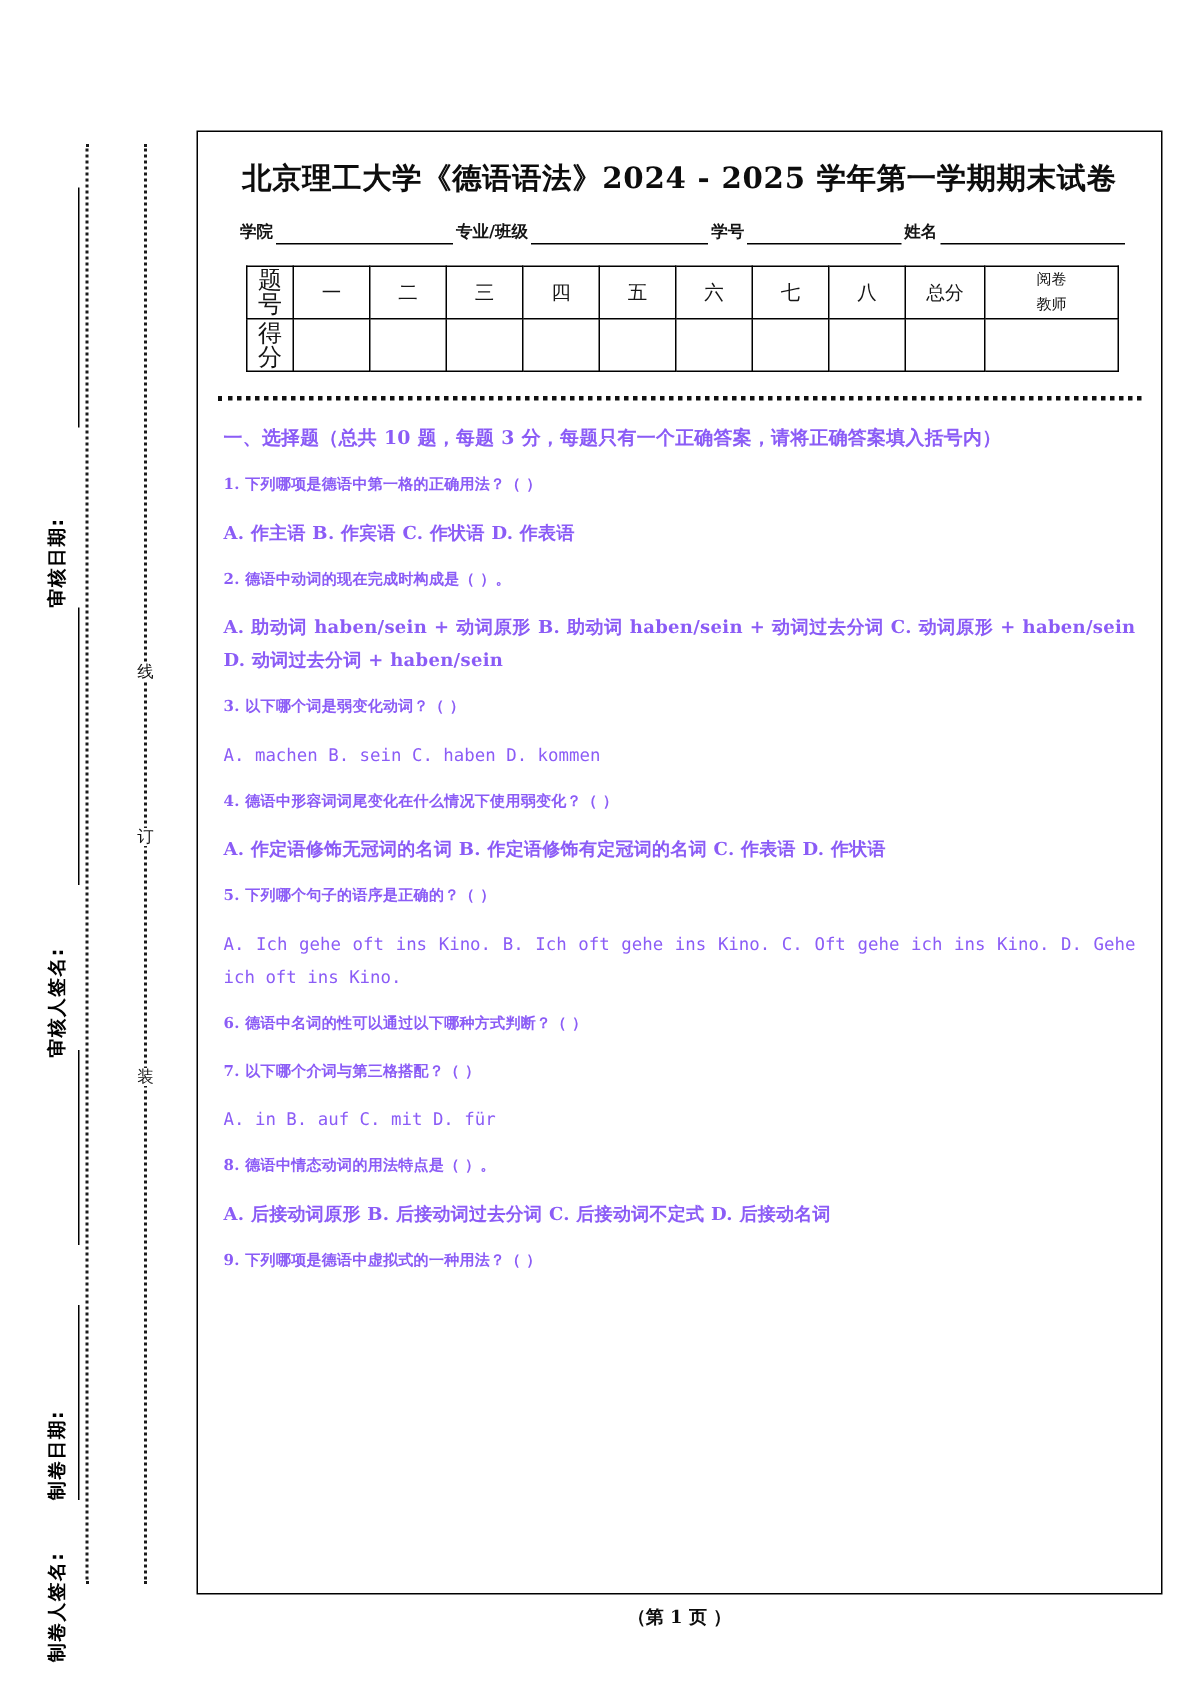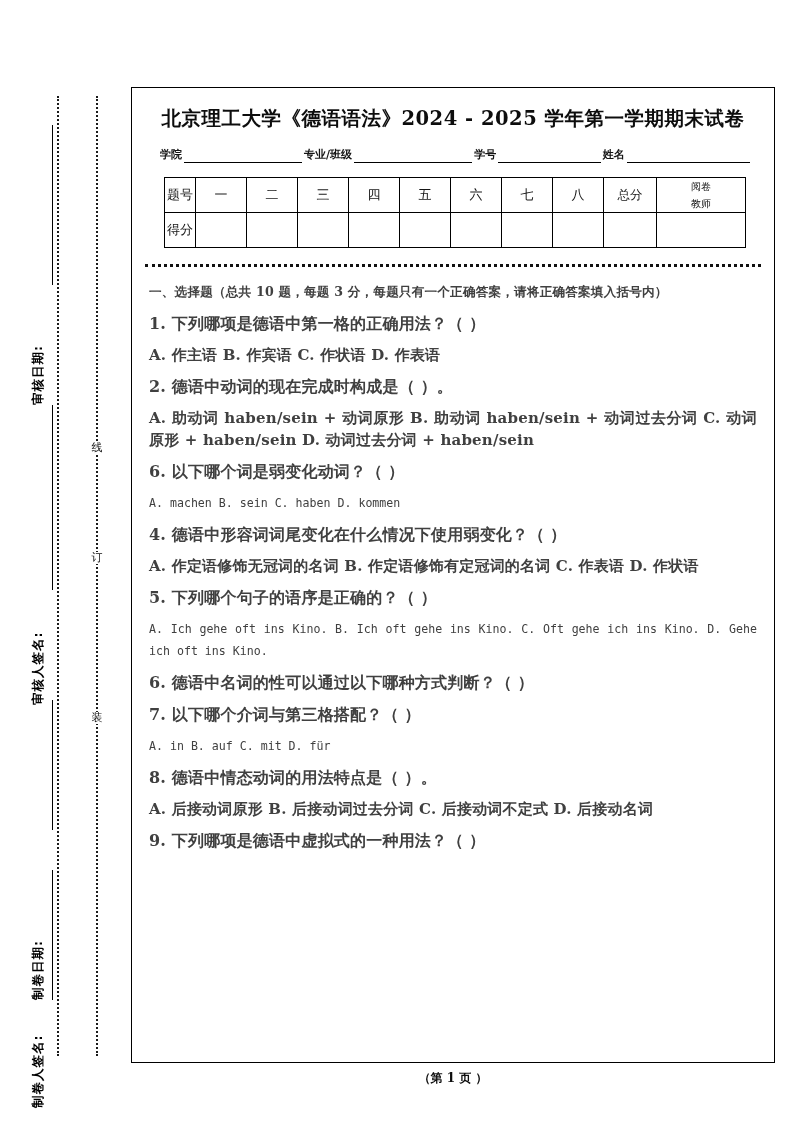--- a/index.html
+++ b/index.html
@@ -124,60 +124,60 @@
     height: 34px;
     text-align: center;
     vertical-align: middle;
     font-size: 13px;
     font-family: "DejaVu Serif", "Liberation Serif", serif;
     color: #151515;
     padding: 0;
   }
   table.score-table td.head-cell {
     width: 30px;
-    font-size: 13px;
+    font-size: 16px;
     line-height: 16px;
     padding: 0 0;
     border-radius: 11px;
   }
   table.score-table td.num-col { width: 50px; }
   table.score-table td.total-col { width: 52px; font-size: 12.5px; text-align: center; }
   table.score-table td.grader-col { width: 88px; font-size: 10px; line-height: 17px; }
   .stack { display: block; }
 
   
   .dotted-sep {
     margin: 16px 13px 0 13px;
     height: 0;
     border-top: 3px dotted #111;
   }
 
   
   .qbody {
     padding: 13px 17px 0 17px;
     font-family: "DejaVu Serif", "Liberation Serif", serif;
-    color: #404040;
+    color: #8b5cf6;
   }
   .section-head {
     font-size: 12.6px;
     font-weight: bold;
     line-height: 23px;
     text-align: justify;
     margin-bottom: 7px;
     letter-spacing: 0.2px;
   }
   .q-stem {
-    font-size: 16px;
+    font-size: 10px;
     font-weight: bold;
     line-height: 22px;
     margin-top: 10px;
     letter-spacing: 0.2px;
   }
   .q-opts {
-    font-size: 15px;
+    font-size: 12px;
     font-weight: bold;
     line-height: 22px;
     margin-top: 9px;
     text-align: justify;
     letter-spacing: 0.2px;
   }
   .q-opts.latin,
   .q-stem.latin {
     font-family: "DejaVu Sans Mono", "Liberation Mono", monospace;
     font-size: 11.6px;
@@ -281,21 +281,21 @@
 
   <div class="qbody">
     <div class="section-head">一、选择题（总共 10 题，每题 3 分，每题只有一个正确答案，请将正确答案填入括号内）</div>
 
     <div class="q-stem">1. 下列哪项是德语中第一格的正确用法？（   ）</div>
     <div class="q-opts">A. 作主语  B. 作宾语  C. 作状语  D. 作表语</div>
 
     <div class="q-stem">2. 德语中动词的现在完成时构成是（   ）。</div>
     <div class="q-opts">A. 助动词 haben/sein + 动词原形  B. 助动词 haben/sein + 动词过去分词  C. 动词原形 + haben/sein  D. 动词过去分词 + haben/sein</div>
 
-    <div class="q-stem">6. 以下哪个词是弱变化动词？（   ）</div>
+    <div class="q-stem">3. 以下哪个词是弱变化动词？（   ）</div>
     <div class="q-opts latin">A. machen  B. sein  C. haben  D. kommen</div>
 
     <div class="q-stem">4. 德语中形容词词尾变化在什么情况下使用弱变化？（   ）</div>
     <div class="q-opts">A. 作定语修饰无冠词的名词  B. 作定语修饰有定冠词的名词  C. 作表语  D. 作状语</div>
 
     <div class="q-stem">5. 下列哪个句子的语序是正确的？（   ）</div>
     <div class="q-opts latin">A. Ich gehe oft ins Kino.  B. Ich oft gehe ins Kino.  C. Oft gehe ich ins Kino.  D. Gehe ich oft ins Kino.</div>
 
     <div class="q-stem">6. 德语中名词的性可以通过以下哪种方式判断？（   ）</div>
 

